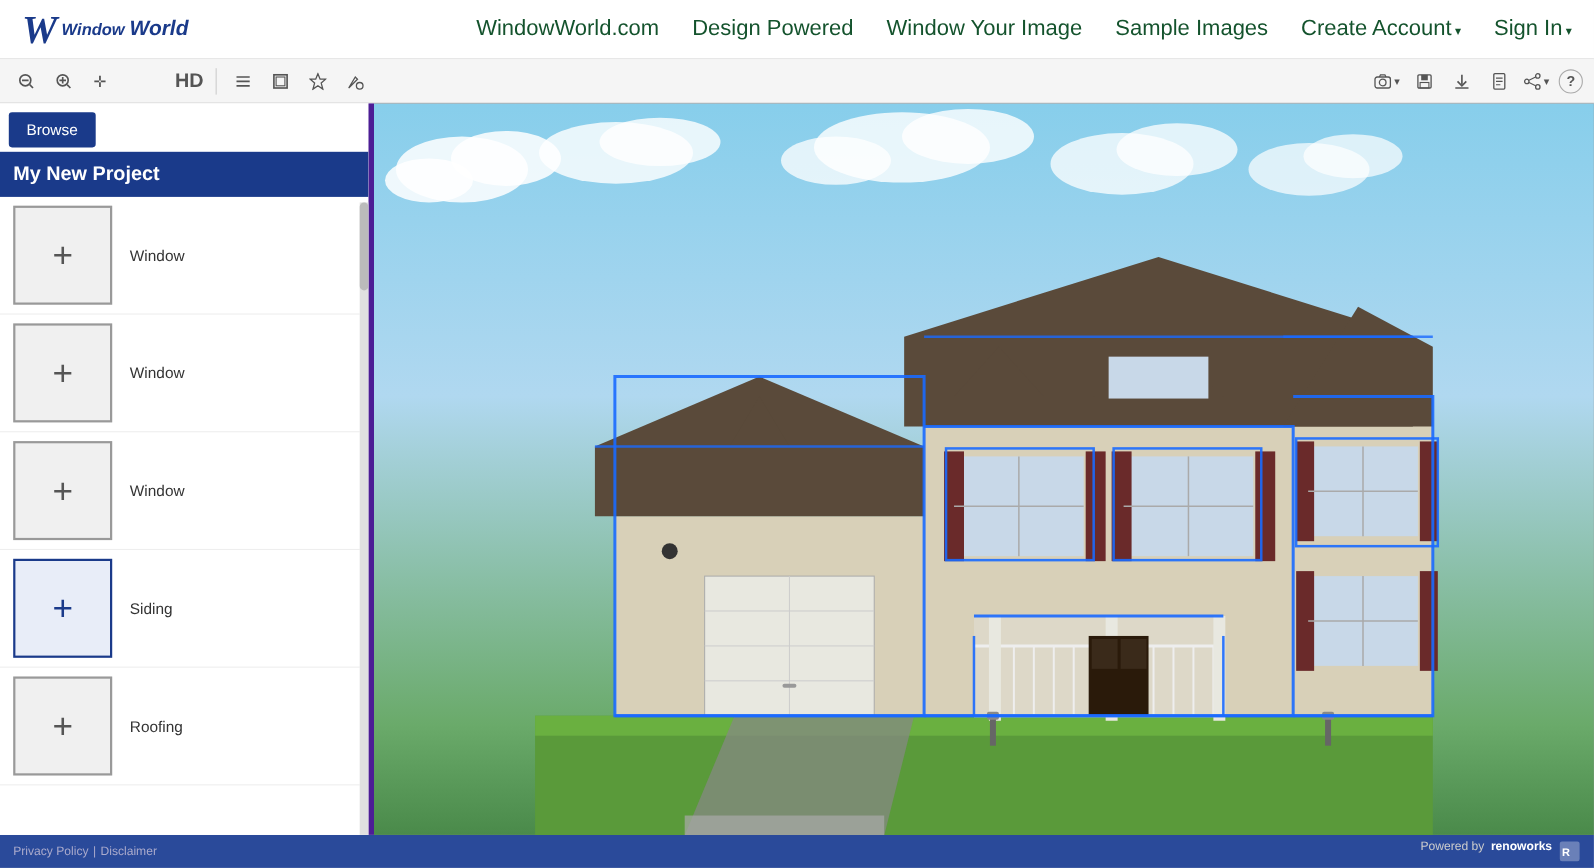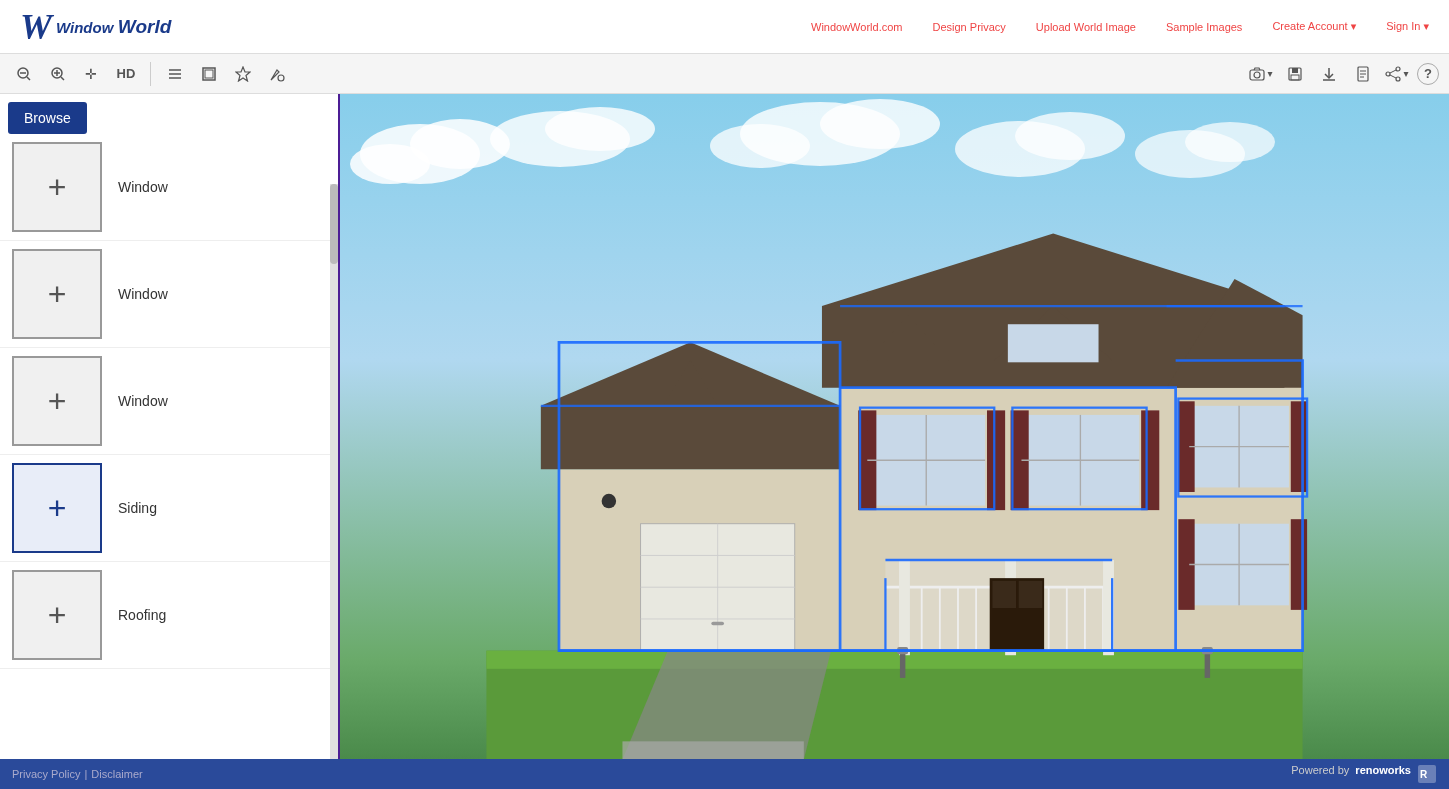--- a/index.html
+++ b/index.html
@@ -26,22 +26,22 @@
       font-weight: bold;
       margin-right: 4px;
       font-family: Georgia, serif;
     }
     #nav {
       display: flex;
       align-items: center;
       gap: 30px;
     }
     .nav-item {
-      font-size: 11px;
-      color: #ef4444;
+      font-size: 20px;
+      color: #14532d;
       cursor: pointer;
       text-decoration: none;
       white-space: nowrap;
     }
     .nav-item.has-dropdown::after { content: ' ▾'; font-size: 11px; }
 
     
     #toolbar {
       display: flex;
       align-items: center;
@@ -81,21 +81,21 @@
     #main {
       display: flex;
       height: calc(789px - 54px - 40px - 30px);
     }
 
     
     #sidebar {
       width: 340px;
       min-width: 340px;
       background: #fff;
-      border-right: 2px solid #4c1d95;
+      border-right: 5px solid #4c1d95;
       display: flex;
       flex-direction: column;
       overflow: hidden;
       position: relative;
     }
     #browse-btn {
       background: #1a3a8a;
       color: #fff;
       padding: 8px 16px;
       font-size: 14px;
@@ -211,22 +211,22 @@
 <div id="header">
   <div id="logo-area">
     <span class="logo-w">W</span>
     <div>
       <span class="window" style="font-size:15px; font-weight:bold; color:#1a3a8a; font-style:italic;">Window</span>
       <span class="world" style="font-size:19px; font-weight:bold; color:#1a3a8a; font-style:italic;">World</span>
     </div>
   </div>
   <div id="nav">
     <a class="nav-item">WindowWorld.com</a>
-    <a class="nav-item">Design Privacy</a>
-    <a class="nav-item">Upload World Image</a>
+    <a class="nav-item">Design Powered</a>
+    <a class="nav-item">Window Your Image</a>
     <a class="nav-item">Sample Images</a>
     <a class="nav-item has-dropdown">Create Account</a>
     <a class="nav-item has-dropdown">Sign In</a>
   </div>
 </div>
 
 <div id="toolbar">
   <button class="toolbar-btn" title="Zoom Out">
     <svg width="16" height="16" viewBox="0 0 16 16" fill="#555">
         <circle cx="7" cy="7" r="5" fill="none" stroke="#555" stroke-width="1.5"></circle>
@@ -240,21 +240,21 @@
         <line x1="4" y1="7" x2="10" y2="7" stroke="#555" stroke-width="1.5"></line>
         <line x1="7" y1="4" x2="7" y2="10" stroke="#555" stroke-width="1.5"></line>
         <line x1="11" y1="11" x2="14" y2="14" stroke="#555" stroke-width="1.5"></line>
       </svg>
   </button>
   <button class="toolbar-btn" title="Move">
     <svg width="16" height="16" viewBox="0 0 16 16">
         <text x="1" y="13" font-size="14" fill="#555">✛</text>
       </svg>
   </button>
-  <button class="toolbar-btn" title="HD" style="font-size:13px; font-weight:bold;">HD</button>
+  <button class="toolbar-btn" title="HD" style="font-size:18px; font-weight:bold;margin-left:46px;">HD</button>
   <div class="toolbar-sep"></div>
   <button class="toolbar-btn" title="List">
     <svg width="16" height="16" viewBox="0 0 16 16">
         <line x1="2" y1="4" x2="14" y2="4" stroke="#555" stroke-width="1.5"></line>
         <line x1="2" y1="8" x2="14" y2="8" stroke="#555" stroke-width="1.5"></line>
         <line x1="2" y1="12" x2="14" y2="12" stroke="#555" stroke-width="1.5"></line>
       </svg>
   </button>
   <button class="toolbar-btn" title="Crop">
     <svg width="16" height="16" viewBox="0 0 16 16">
@@ -315,20 +315,21 @@
       <span style="font-size:10px;">▾</span>
     </button>
     <button class="toolbar-btn" title="Help" style="border:1px solid #aaa; border-radius:50%; width:22px; height:22px; font-size:13px; font-weight:bold;">?</button>
   </div>
 </div>
 
 <div id="main">
 
   <div id="sidebar">
     <div id="browse-btn">Browse</div>
+    <div id="project-title-bar">My New Project</div>
     <div id="items-list">
 
       <div class="sidebar-item">
         <div class="item-thumbnail">
           <span style="font-size:32px; color:#555;">+</span>
         </div>
         <span class="item-label">Window</span>
       </div>
 
       <div class="sidebar-item">

